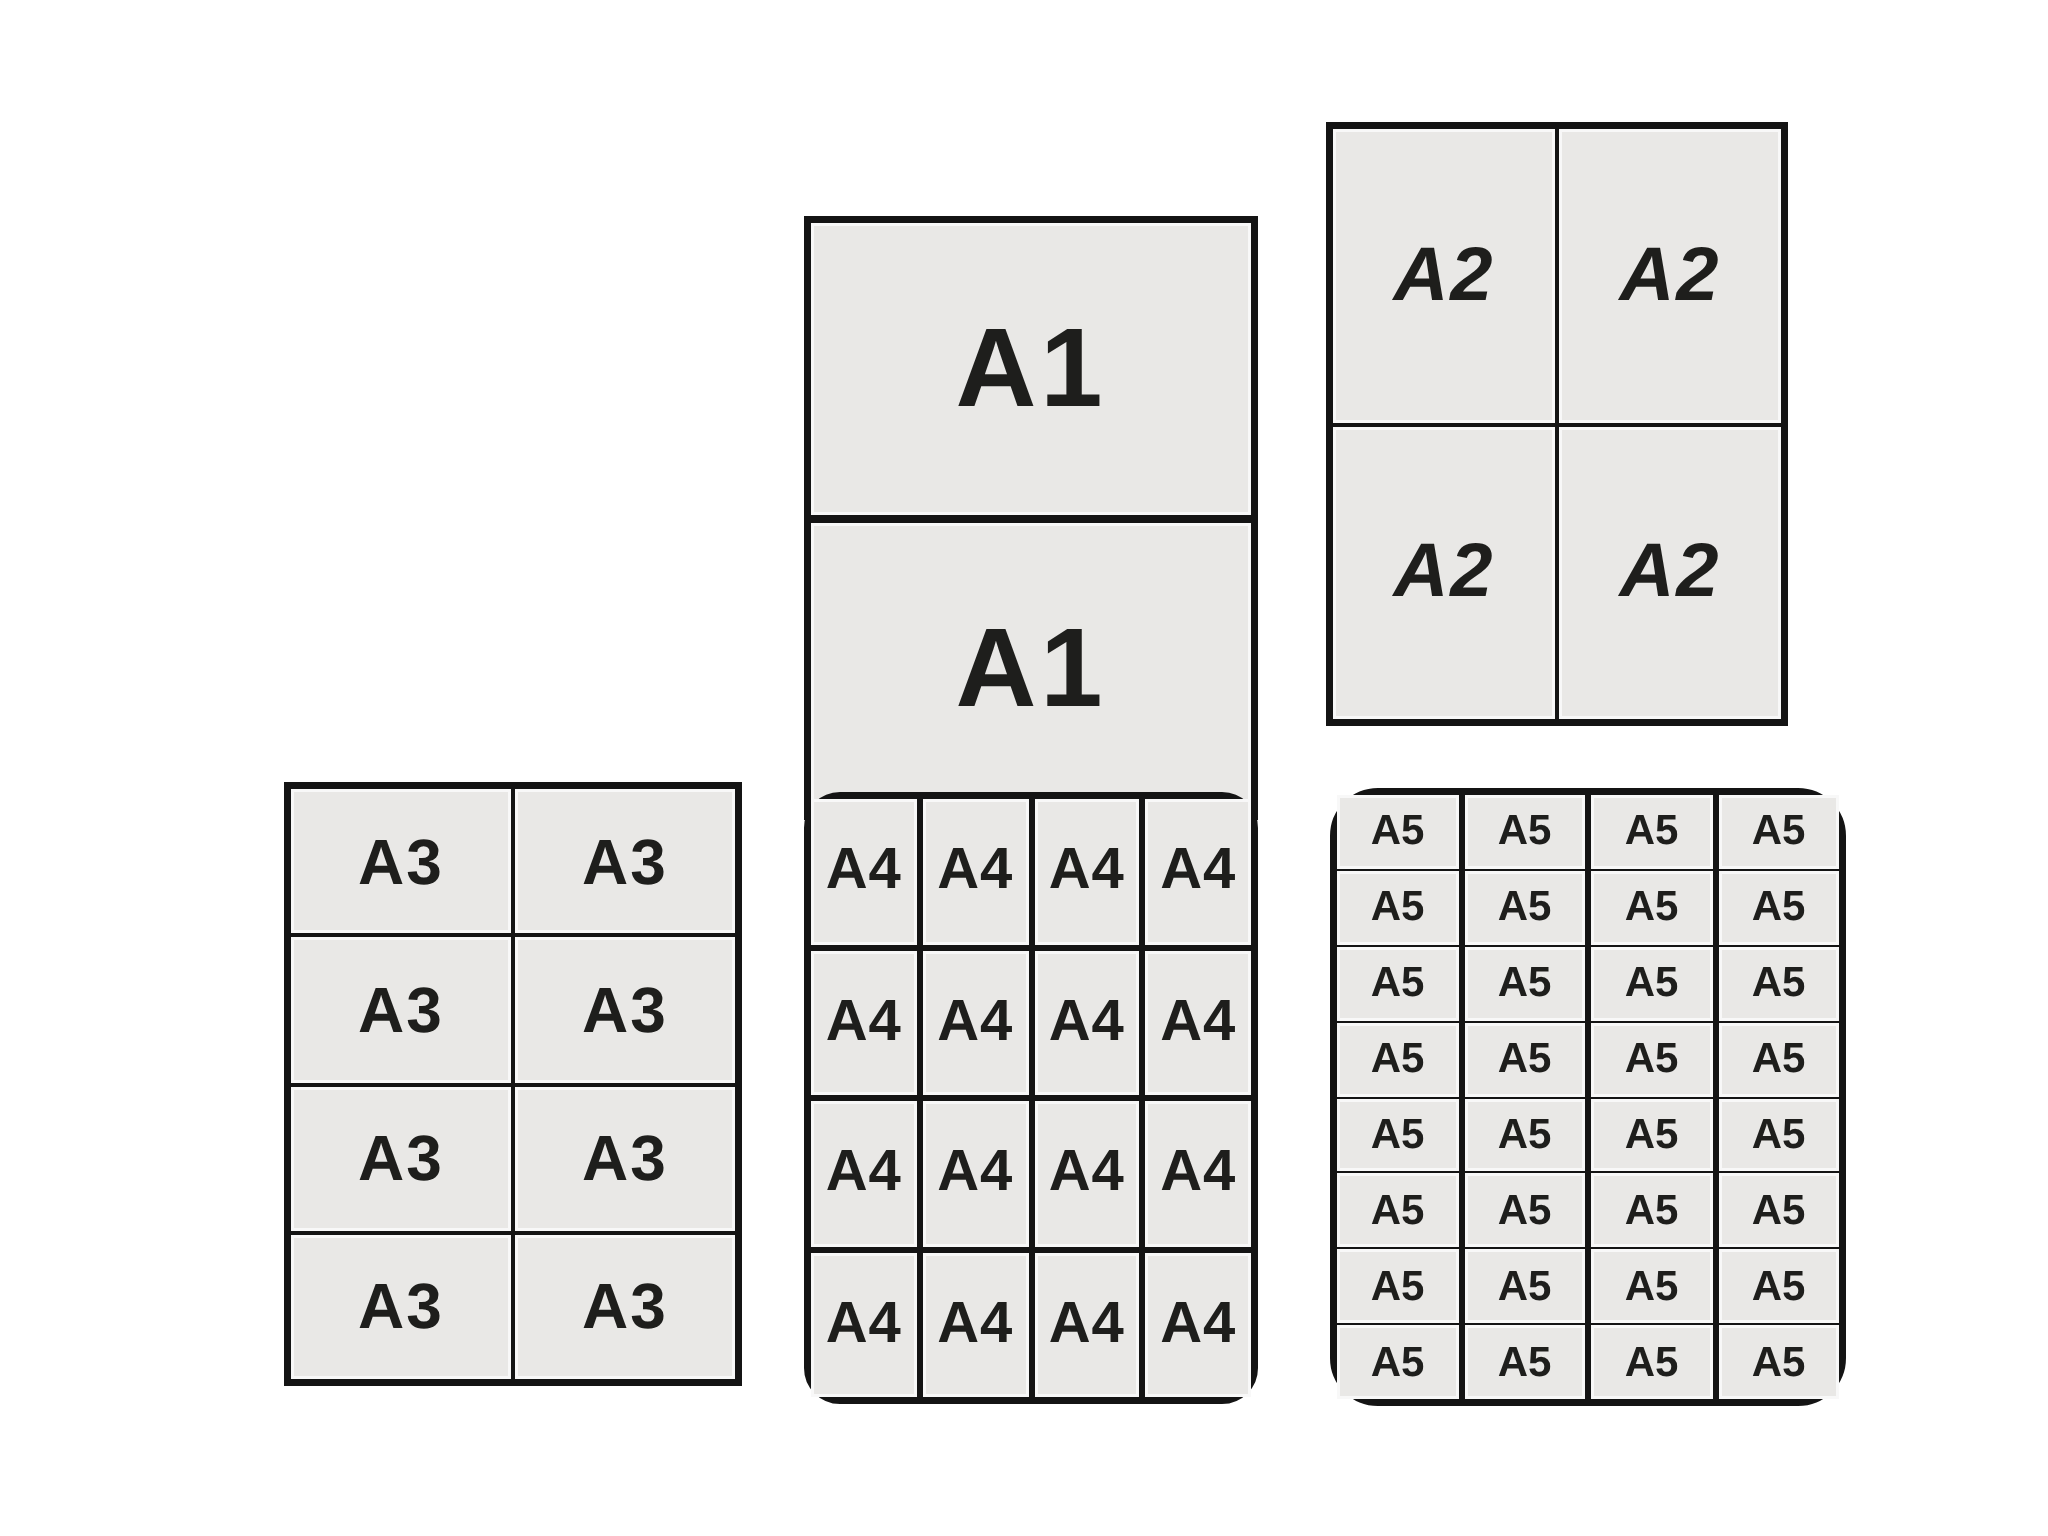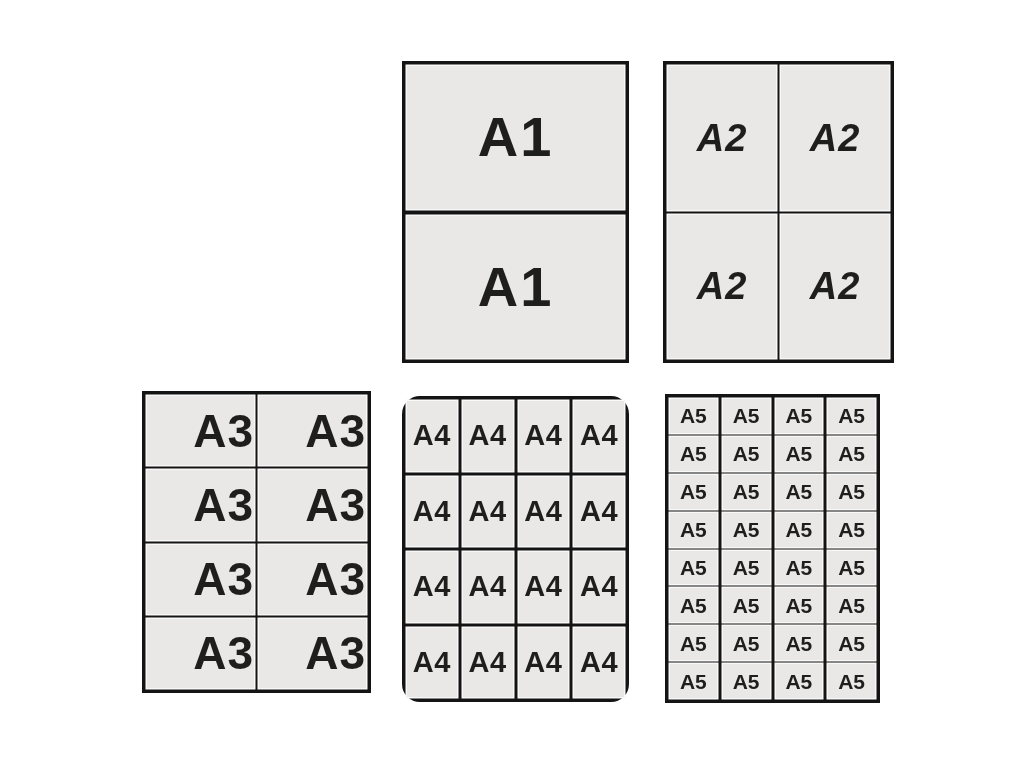--- a/index.html
+++ b/index.html
@@ -43,35 +43,35 @@
     color: var(--label-light, #ffffff);
     box-shadow: none;
   }
 
   
   .panel-a0 { left: 141px; top: 62px;  width: 228px; height: 300px; }
   .panel-a1 { left: 402px; top: 61px;  width: 227px; height: 302px; gap: 7px; }
   .panel-a2 { left: 663px; top: 61px;  width: 231px; height: 302px; gap: 5px; }
   .panel-a3 { left: 142px; top: 391px; width: 229px; height: 302px; gap: 5px; }
   .panel-a4 { left: 402px; top: 396px; width: 227px; height: 306px; gap: 6px; border-radius: 18px; }
-  .panel-a5 { left: 665px; top: 394px; width: 215px; height: 309px; row-gap: 4px; column-gap: 6px; }
+  .panel-a5 { left: 665px; top: 394px; width: 258px; height: 309px; row-gap: 4px; column-gap: 6px; border-radius: 24px; }
 
   
   .panel-a0 .cell { font-size: 74px; letter-spacing: 2px; }
   .panel-a1 .cell { font-size: 56px; letter-spacing: 2px; }
   .panel-a2 .cell { font-size: 38px; font-style: italic; }
-  .panel-a3 .cell { font-size: 46px; justify-content: flex-end; }
+  .panel-a3 .cell { font-size: 32px; }
   .panel-a4 .cell { font-size: 29px; letter-spacing: 0.5px; }
   .panel-a5 .cell { font-size: 21px; letter-spacing: 0; }
 </style>
 </head>
 <body>
 
 <div class="canvas">
-  <section class="panel panel-a1" style="grid-template-columns: repeat(1, 1fr); grid-template-rows: repeat(2, 1fr);">
+  <section class="panel panel-a1" style="grid-template-columns: repeat(1, 1fr); grid-template-rows: repeat(2, 1fr); margin-top: 47px;">
       <div class="cell">
         <span>A1</span>
       </div>
       <div class="cell">
         <span>A1</span>
       </div>
     </section>
   <section class="panel panel-a2" style="grid-template-columns: repeat(2, 1fr); grid-template-rows: repeat(2, 1fr);">
       <div class="cell">
         <span>A2</span>

